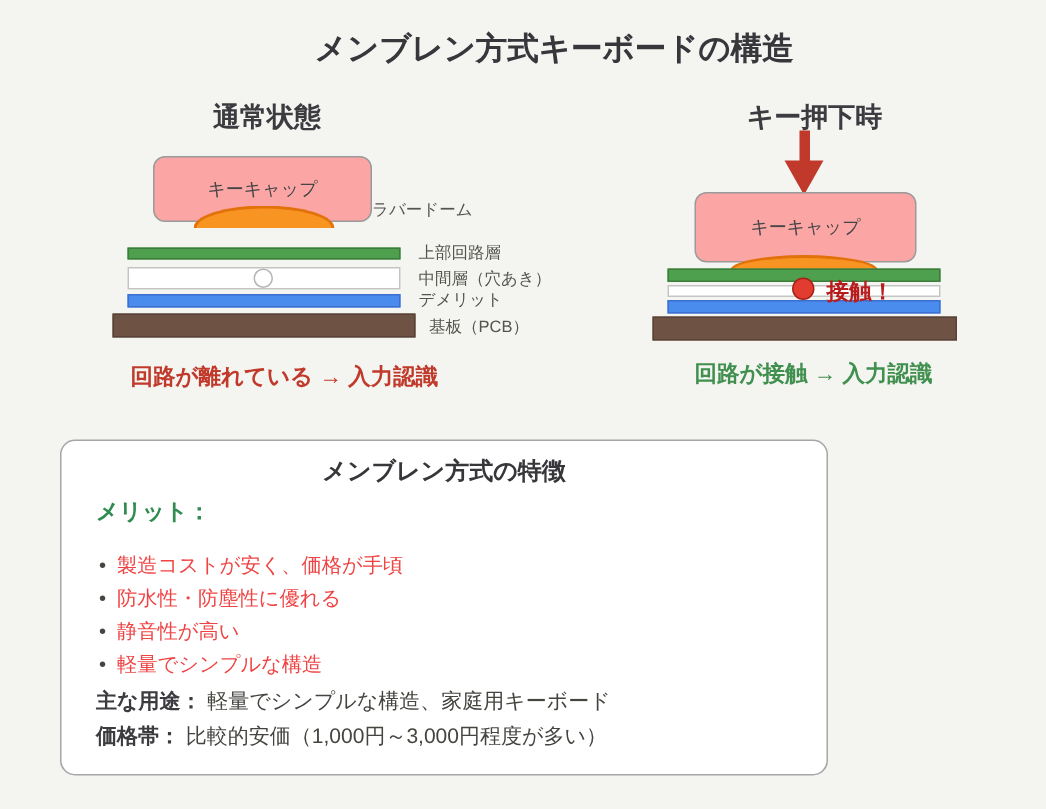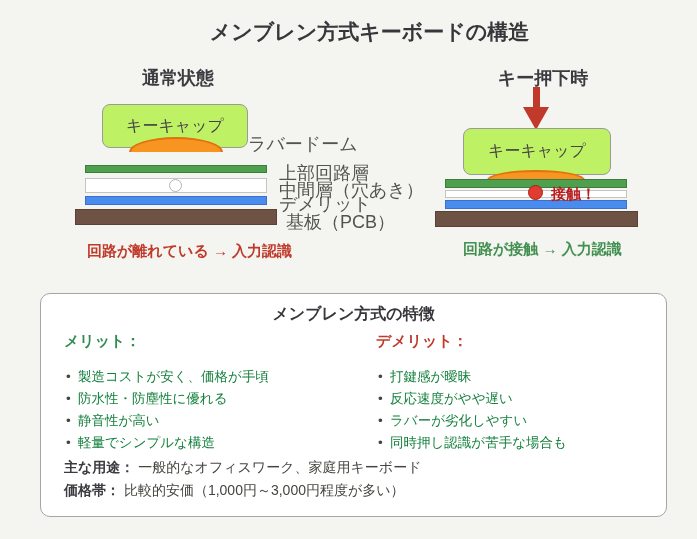--- a/index.html
+++ b/index.html
@@ -16,24 +16,24 @@
     text-align: center; font-size: 21px; font-weight: bold; color: #36363b; margin-left: 21px;
   }
   .sub-title {
     position: absolute; font-size: 18px; font-weight: bold; color: #3b3b40;
     text-align: center;
   }
   .sub-title.left  { left: 98px;  top: 66px; width: 160px; }
   .sub-title.right { left: 478px; top: 66px; width: 130px; }
 
   .keycap {
-    position: absolute; background: #bef264;
+    position: absolute; background: #fca5a5;
     border: 1.5px solid #9a9a9a; border-radius: 8px;
     display: flex; align-items: center; justify-content: center;
-    font-size: 16px; color: #454545; z-index: 1;
+    font-size: 12px; color: #454545; z-index: 1;
   }
   .keycap.kc-left  { left: 102px; top: 104px; width: 146px; height: 44px; }
   .keycap.kc-right { left: 463px; top: 128px; width: 148px; height: 47px; }
 
   .dome {
     position: absolute; background: #f79422;
     border: 2px solid #e2710a; border-bottom: none;
     border-radius: 50% 50% 0 0 / 100% 100% 0 0; z-index: 2;
   }
   .dome.dome-left  { left: 129px; top: 137px; width: 94px; height: 15px; }
@@ -44,21 +44,21 @@
   .layer.white { background: #ffffff; border: 1px solid #c4c4c4; }
   .layer.blue  { background: #4a8ced; border: 1px solid #3b6fd0; }
   .layer.brown { background: #6e5345; border: 1px solid #594337; }
 
   .hole {
     position: absolute; width: 13px; height: 13px; border-radius: 50%;
     background: #fff; border: 1.5px solid #b5b5b5;
   }
 
   .layer-label {
-    position: absolute; font-size: 18px; color: #54544f; white-space: nowrap;
+    position: absolute; font-size: 11px; color: #54544f; white-space: nowrap;
   }
 
   .caption { position: absolute; font-size: 15px; font-weight: bold; white-space: nowrap; }
   .caption.red   { color: #c03a2b; }
   .caption.green { color: #41904f; }
 
   .arrow-shaft {
     position: absolute; left: 533px; top: 87px; width: 7px; height: 21px;
     background: #c0392b;
   }
@@ -71,36 +71,36 @@
   .contact-dot {
     position: absolute; left: 528px; top: 185px; width: 15px; height: 15px;
     border-radius: 50%; background: #e23b30; border: 1.5px solid #a82015; z-index: 3;
   }
   .contact-label {
     position: absolute; left: 551px; top: 185px; font-size: 15px;
     font-weight: bold; color: #b91c1c; z-index: 3; white-space: nowrap;
   }
 
   .features-box {
-    position: absolute; left: 40px; top: 293px; width: 627px; height: 224px;
+    position: absolute; left: 40px; top: 293px; width: 512px; height: 224px;
     background: #ffffff; border: 1.5px solid #a6a6a6; border-radius: 10px;
   }
   .features-title {
     position: absolute; left: 0; top: 10px; width: 100%;
     text-align: center; font-size: 16px; font-weight: bold; color: #36363b;
   }
   .col { position: absolute; top: 38px; }
   .col.merits   { left: 23px;  width: 300px; }
   .col.demerits { left: 335px; width: 280px; }
   .col-heading { font-size: 15px; font-weight: bold; margin-bottom: 15px; }
   .col.merits   .col-heading { color: #2f8b4f; }
   .col.demerits .col-heading { color: #c03a2b; }
   .col ul { list-style: none; }
   .col li {
-    font-size: 13.5px; color: #15803d; line-height: 22px; padding-left: 14px;
+    font-size: 13.5px; color: #ef4444; line-height: 22px; padding-left: 14px;
     position: relative;
   }
   .col li::before {
     content: "•"; position: absolute; left: 2px; color: #454540;
   }
   .info-line { position: absolute; left: 23px; font-size: 14px; color: #454540; white-space: nowrap; }
   .info-line .lbl { font-weight: bold; color: #3b3b40; }
   .info-line.usage { top: 165px; }
   .info-line.price { top: 188px; }
 </style>
@@ -158,33 +158,24 @@
     <div class="col merits">
       <div class="col-heading">メリット：</div>
       <ul>
         <li>製造コストが安く、価格が手頃</li>
         <li>防水性・防塵性に優れる</li>
         <li>静音性が高い</li>
         <li>軽量でシンプルな構造</li>
       </ul>
     </div>
 
-    <div class="col demerits">
-      <div class="col-heading">デメリット：</div>
-      <ul>
-        <li>打鍵感が曖昧</li>
-        <li>反応速度がやや遅い</li>
-        <li>ラバーが劣化しやすい</li>
-        <li>同時押し認識が苦手な場合も</li>
-      </ul>
-    </div>
 
     <div class="info-line usage">
       <span class="lbl">主な用途：</span>
-      <span>一般的なオフィスワーク、家庭用キーボード</span>
+      <span>軽量でシンプルな構造、家庭用キーボード</span>
     </div>
     <div class="info-line price">
       <span class="lbl">価格帯：</span>
       <span>比較的安価（1,000円～3,000円程度が多い）</span>
     </div>
   </div>
 
 </div>
 
 </body></html>

